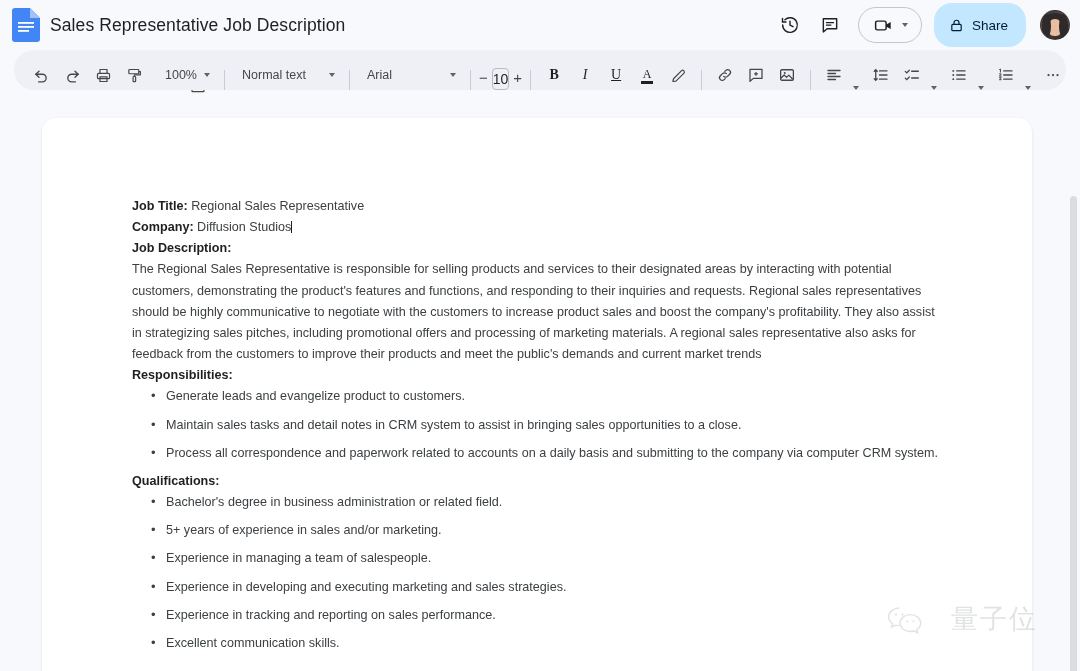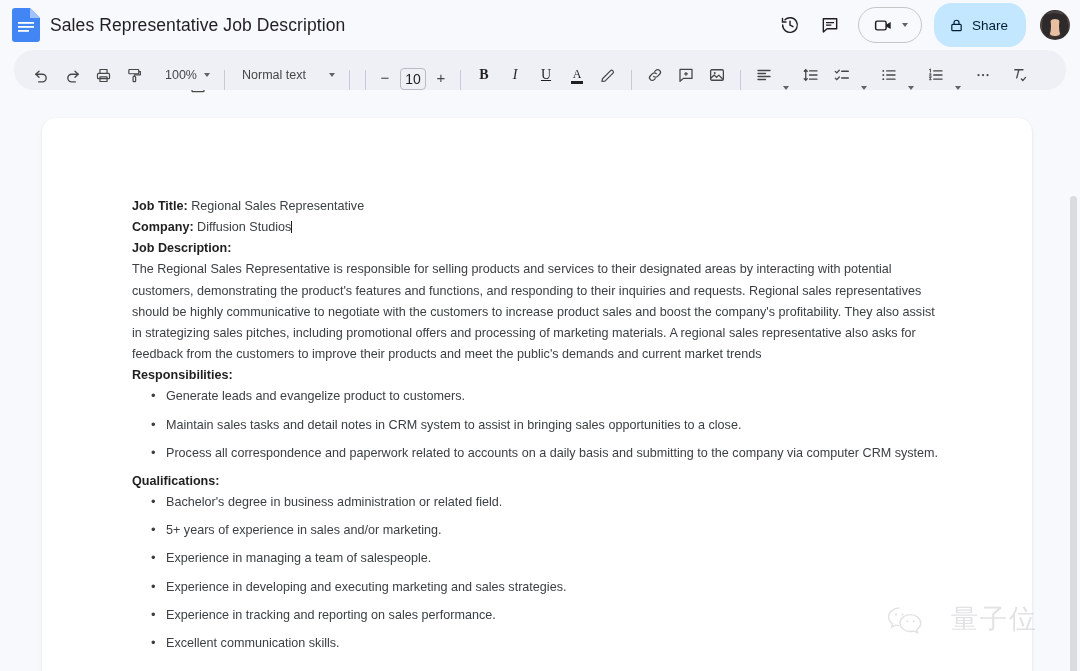--- a/index.html
+++ b/index.html
@@ -409,20 +409,24 @@
 
     <div class="tb-sep"></div>
 
     <div class="tb-combo" style="min-width:108px">
       <span class="tb-text">Normal text</span>
       <span class="caret" style="margin-left:auto"></span>
     </div>
 
     <div class="tb-sep"></div>
 
+    <div class="tb-combo" style="min-width:104px">
+      <span class="tb-text">Arial</span>
+      <span class="caret" style="margin-left:auto"></span>
+    </div>
 
     <div class="tb-sep"></div>
 
     <div class="pm-btn">−</div>
     <div class="fontsize-box">10</div>
     <div class="pm-btn">+</div>
 
     <div class="tb-sep"></div>
 
     <button class="tb-btn">

